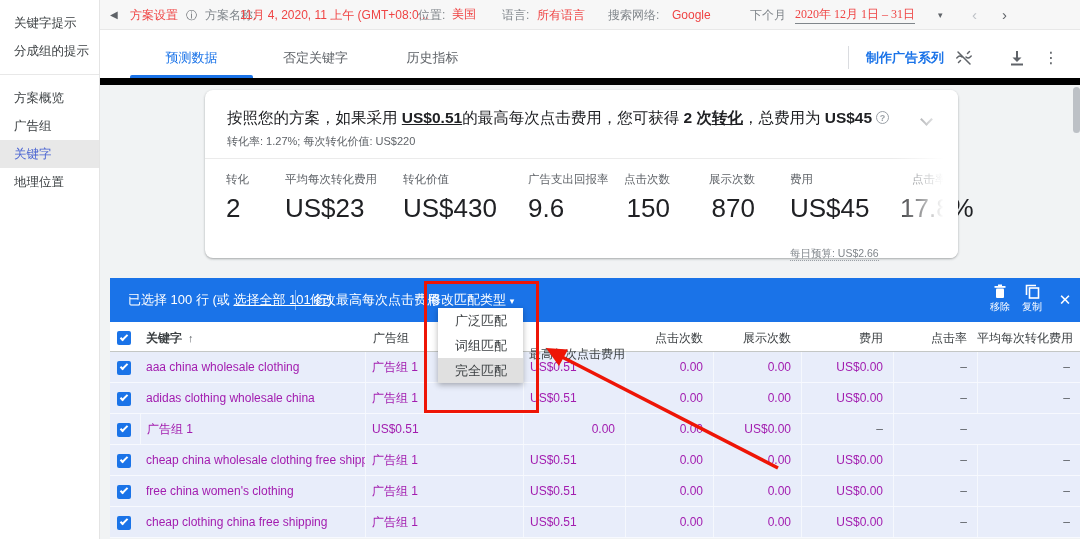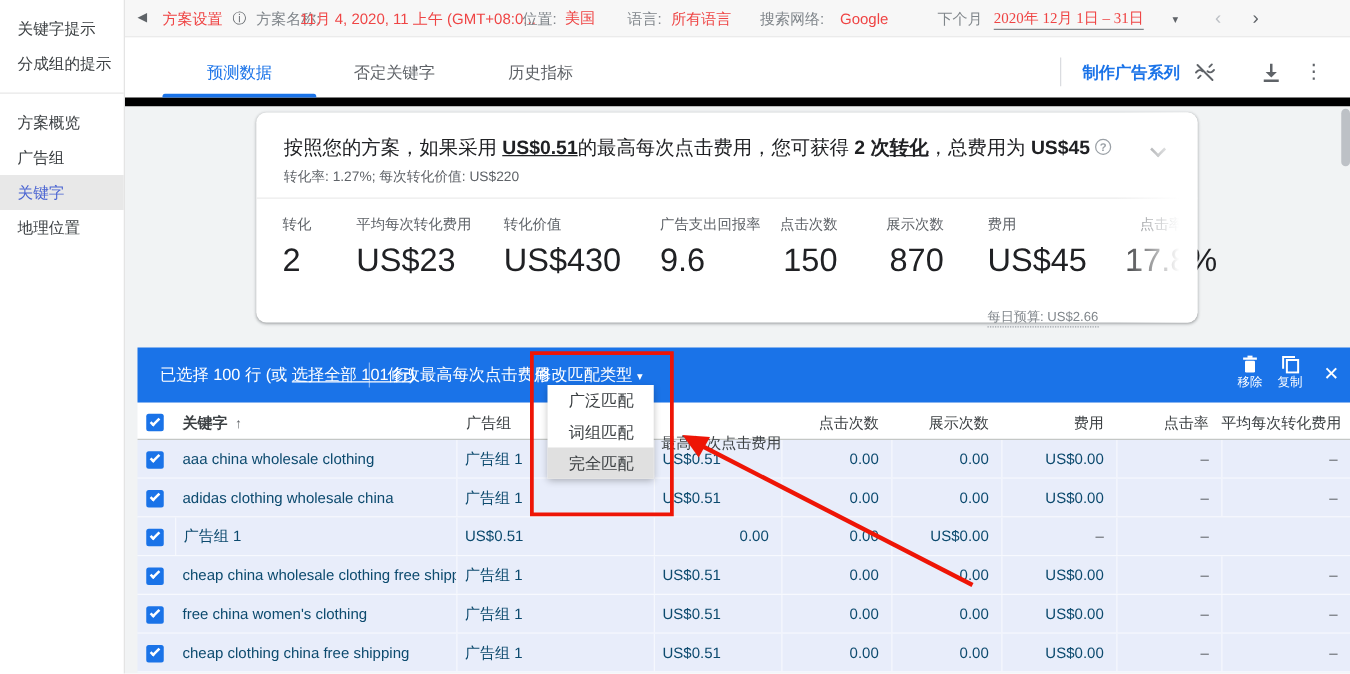--- a/index.html
+++ b/index.html
@@ -70,21 +70,21 @@
   .bt-close { position:absolute; left:940px; top:0; width:30px; height:44px; line-height:44px; text-align:center; font-size:15px; cursor:pointer; }
 
   
   .thead { position:absolute; left:110px; top:322px; width:970px; height:30px; background:#fff; border-bottom:1px solid #c4c7c5; z-index:2;
            display:grid; grid-template-columns:30px 225px 158px 102px 88px 88px 92px 84px 103px; align-items:center; }
   .thead .hc { font-size:12px; color:#3c4043; white-space:nowrap; overflow:hidden; }
   .hc.bold { font-weight:bold; }
   .sort-arrow { color:#5f6368; font-weight:normal; margin-left:6px; font-size:11px; }
   .tbody { position:absolute; left:110px; top:352px; width:970px; height:187px; z-index:1; }
   .trow { display:grid; grid-template-columns:30px 225px 158px 102px 88px 88px 92px 84px 103px; align-items:center; height:31px; background:#e8edfa; border-bottom:1px solid #f7f9fe; cursor:pointer; }
-  .c { font-size:12px; color:#0c4a6e; white-space:nowrap; overflow:hidden; padding-left:6px; height:100%; line-height:30px; }
+  .c { font-size:12px; color:#a21caf; white-space:nowrap; overflow:hidden; padding-left:6px; height:100%; line-height:30px; }
   .c0 { padding-left:7px; line-height:31px; }
   .trow .c2,.trow .c3,.trow .c4,.trow .c5,.trow .c6,.trow .c7,.trow .c8 { border-left:1px solid #f5f8fd; }
   .num { text-align:right; padding-right:10px; }
   .c7,.c8 { color:#5f6368; }
   .hc.num { padding-right:10px; }
 
   
   .cb { display:inline-block; width:14px; height:14px; background:#1a73e8; border-radius:2px; position:relative; vertical-align:middle; cursor:pointer; }
   .cb .tick { position:absolute; left:4.5px; top:1.5px; width:4px; height:8px; border-right:2px solid #fff; border-bottom:2px solid #fff; transform:rotate(45deg); }
 

